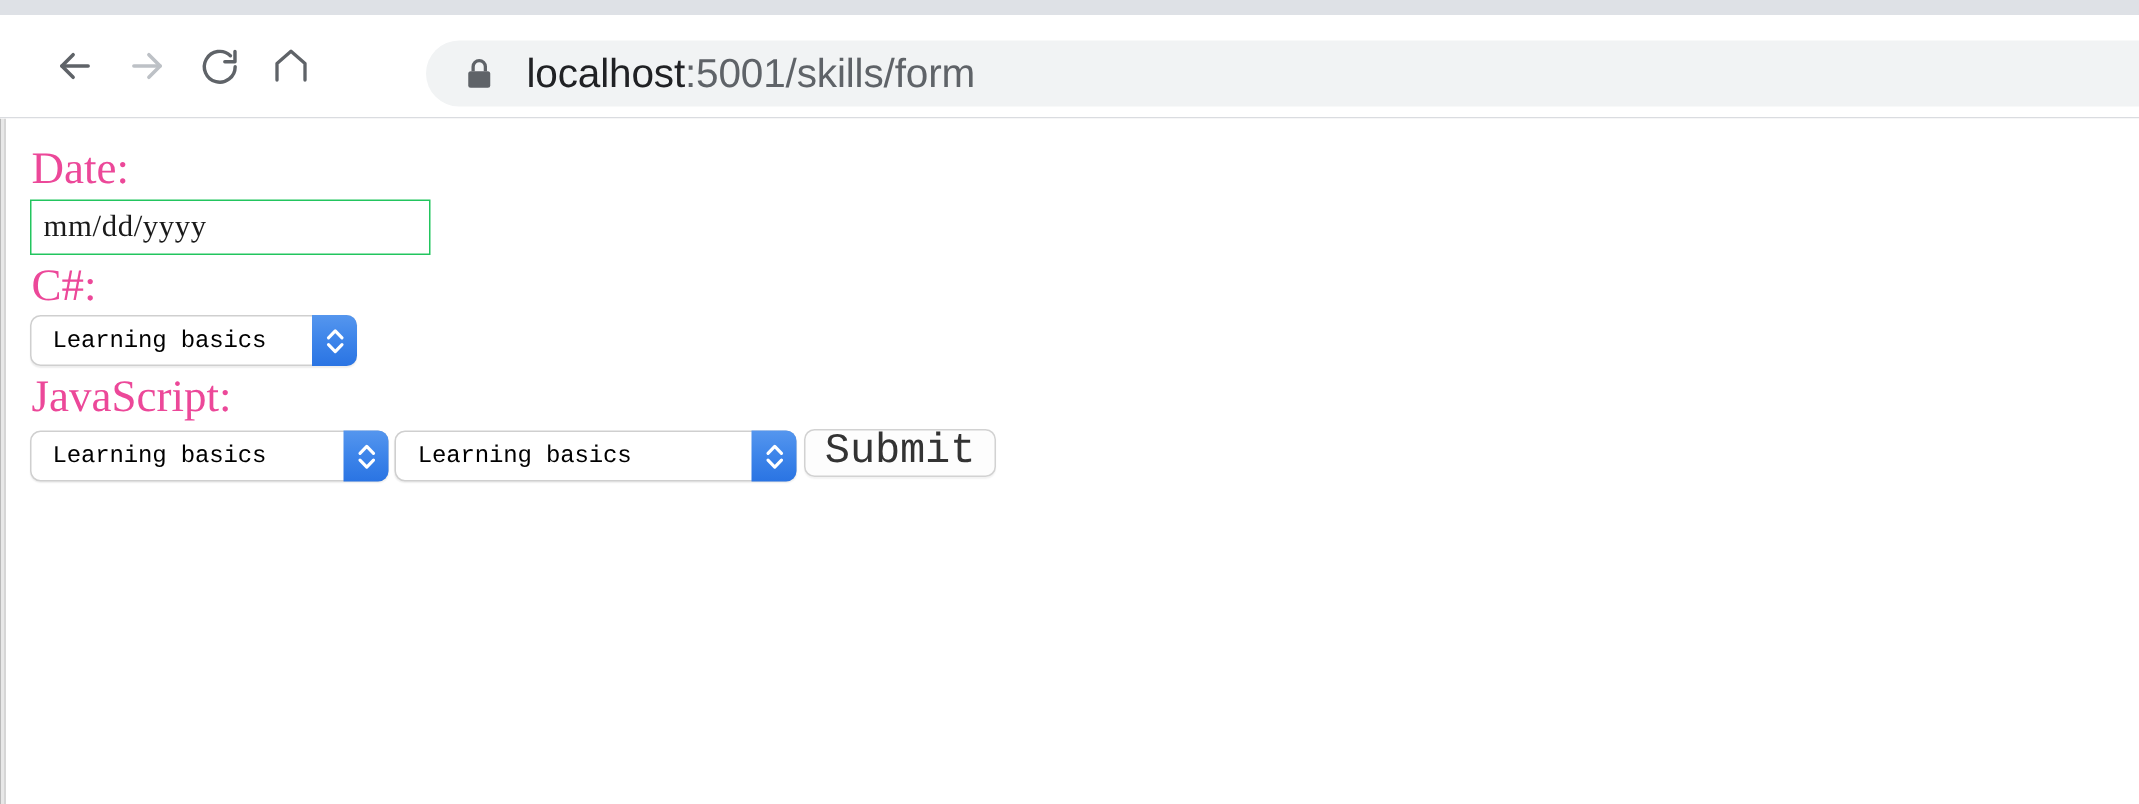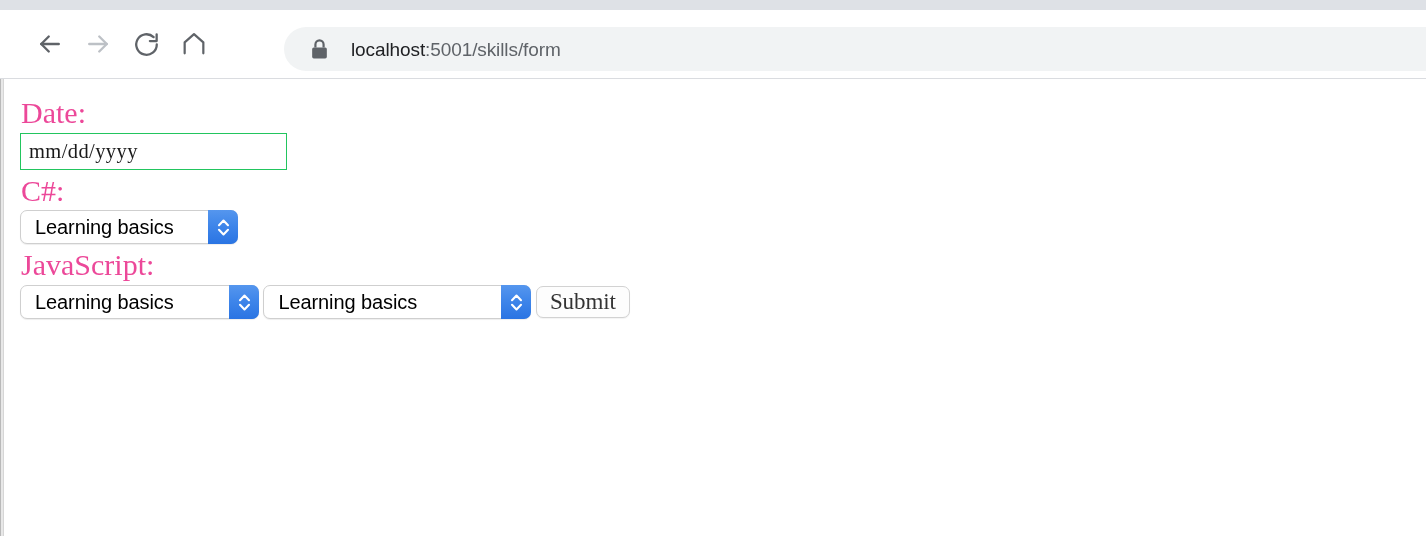--- a/index.html
+++ b/index.html
@@ -64,21 +64,21 @@
     padding-left: 26px;
   }
   .lock-icon {
     flex: 0 0 auto;
     display: flex;
     align-items: center;
     margin-right: 22px;
   }
   .url-text {
     font-family: "Liberation Sans", sans-serif;
-    font-size: 19px;
+    font-size: 27px;
     line-height: 1;
     white-space: nowrap;
     letter-spacing: -0.1px;
   }
   .url-host { color: #202124; }
   .url-rest { color: #5f6368; }
 
   
   .viewport {
     flex: 1 1 auto;
@@ -138,22 +138,22 @@
     background: #ffffff;
     border: 1px solid #cfcfcf;
     border-radius: 7px;
     display: inline-flex;
     align-items: center;
     padding-left: 14px;
     margin-bottom: 4px;
     box-shadow: 0 1px 1px rgba(0,0,0,0.07);
   }
   .select-text {
-    font-family: Liberation Sans, sans-serif;
-    font-size: 20px;
+    font-family: Liberation Mono, monospace;
+    font-size: 16px;
     color: #000000;
     white-space: nowrap;
     letter-spacing: -0.1px;
   }
   .stepper {
     position: absolute;
     right: -1px;
     top: -1px;
     bottom: -1px;
     width: 30px;
@@ -172,22 +172,22 @@
   
   .submit-btn {
     display: inline-flex;
     align-items: center;
     justify-content: center;
     height: 32px;
     padding: 0 13px;
     background: #fdfdfd;
     border: 1px solid #d2d2d2;
     border-radius: 7px;
-    font-family: Liberation Serif, serif;
-    font-size: 23px;
+    font-family: Liberation Mono, monospace;
+    font-size: 28px;
     color: #333333;
     letter-spacing: -0.1px;
     box-shadow: 0 1px 1px rgba(0,0,0,0.05);
     margin-top: 1px;
   }
 </style>
 </head>
 <body>
 
 <div class="browser">

